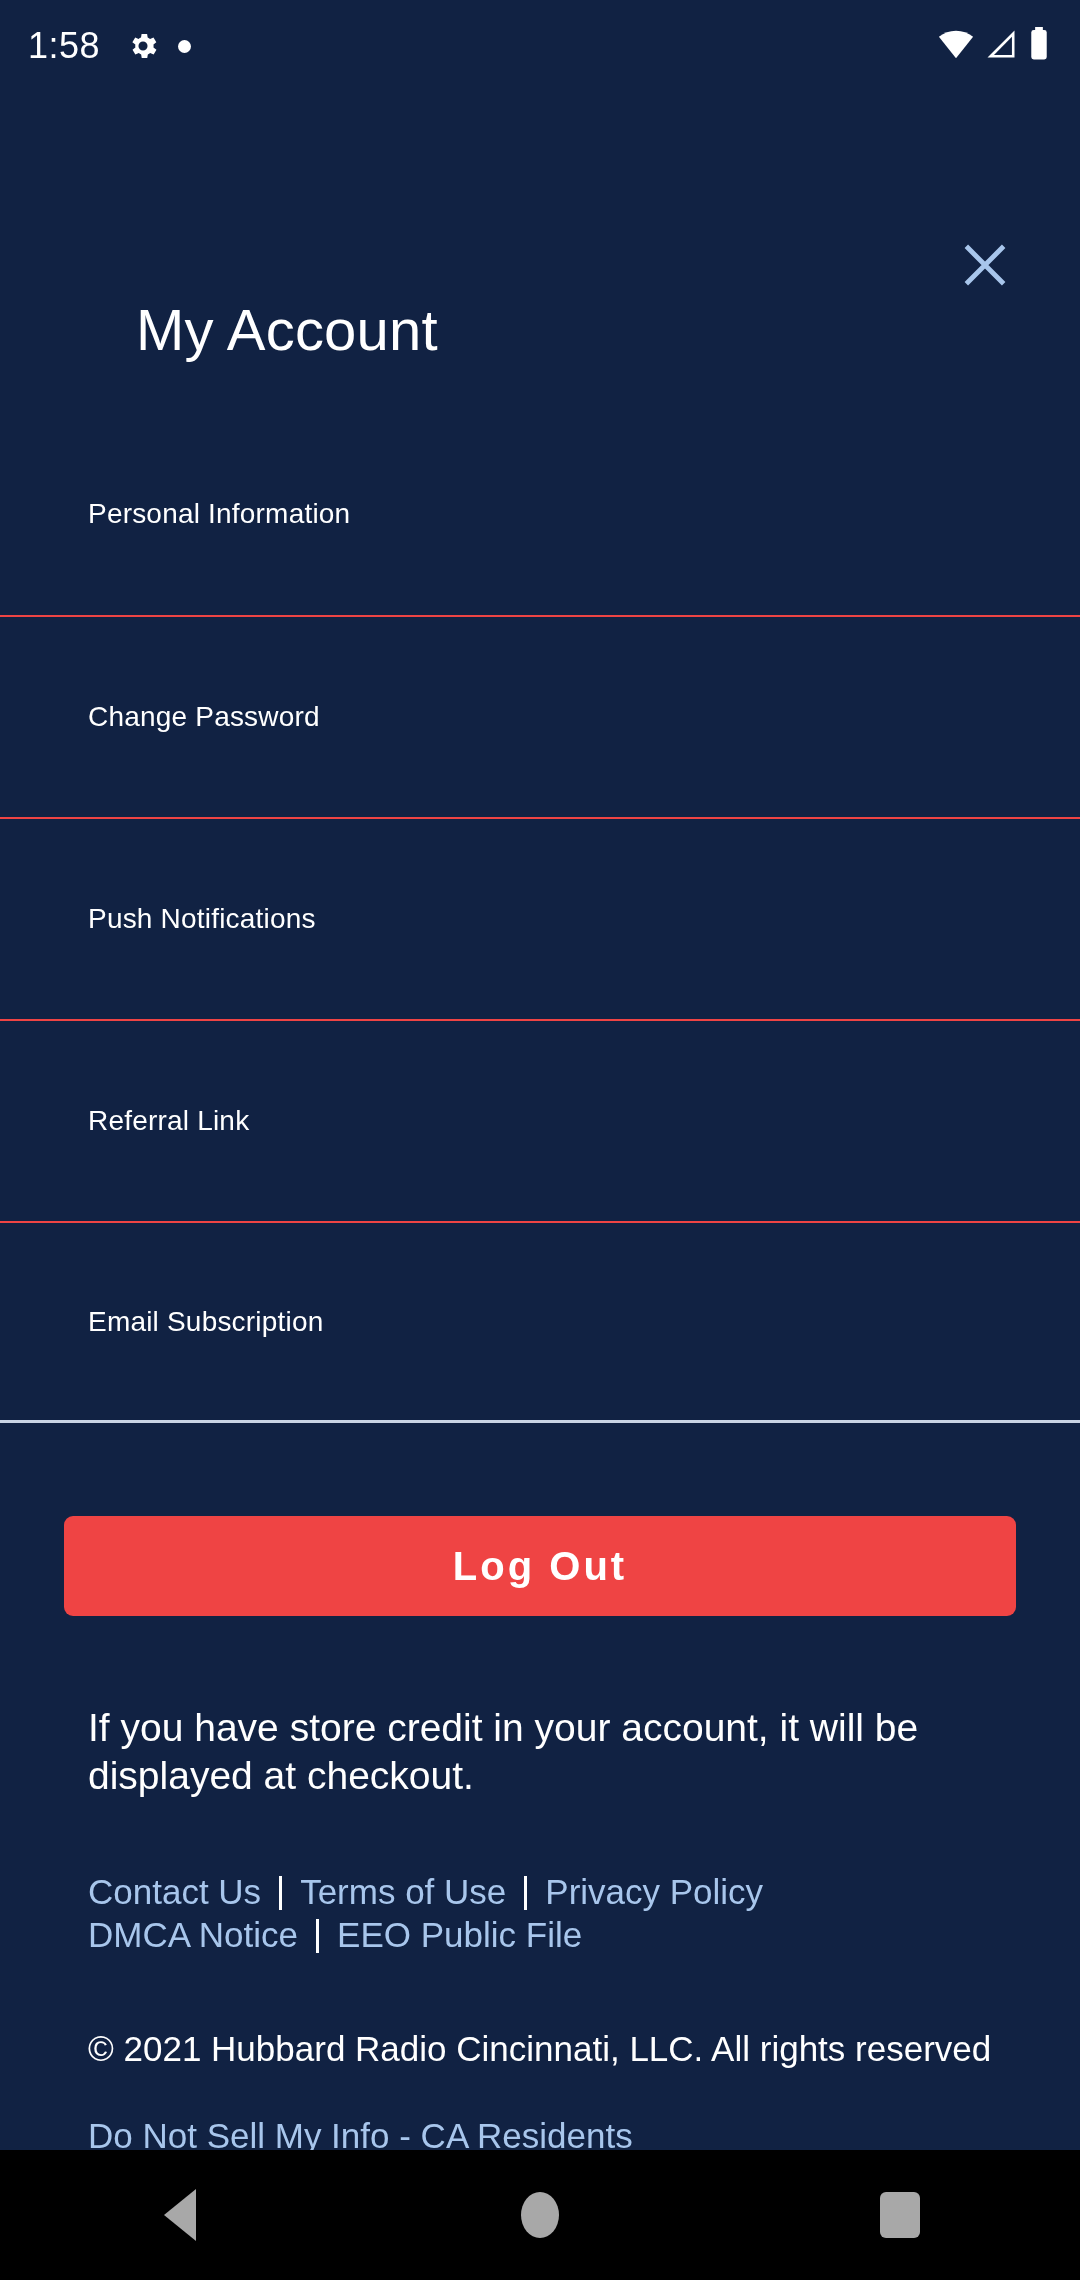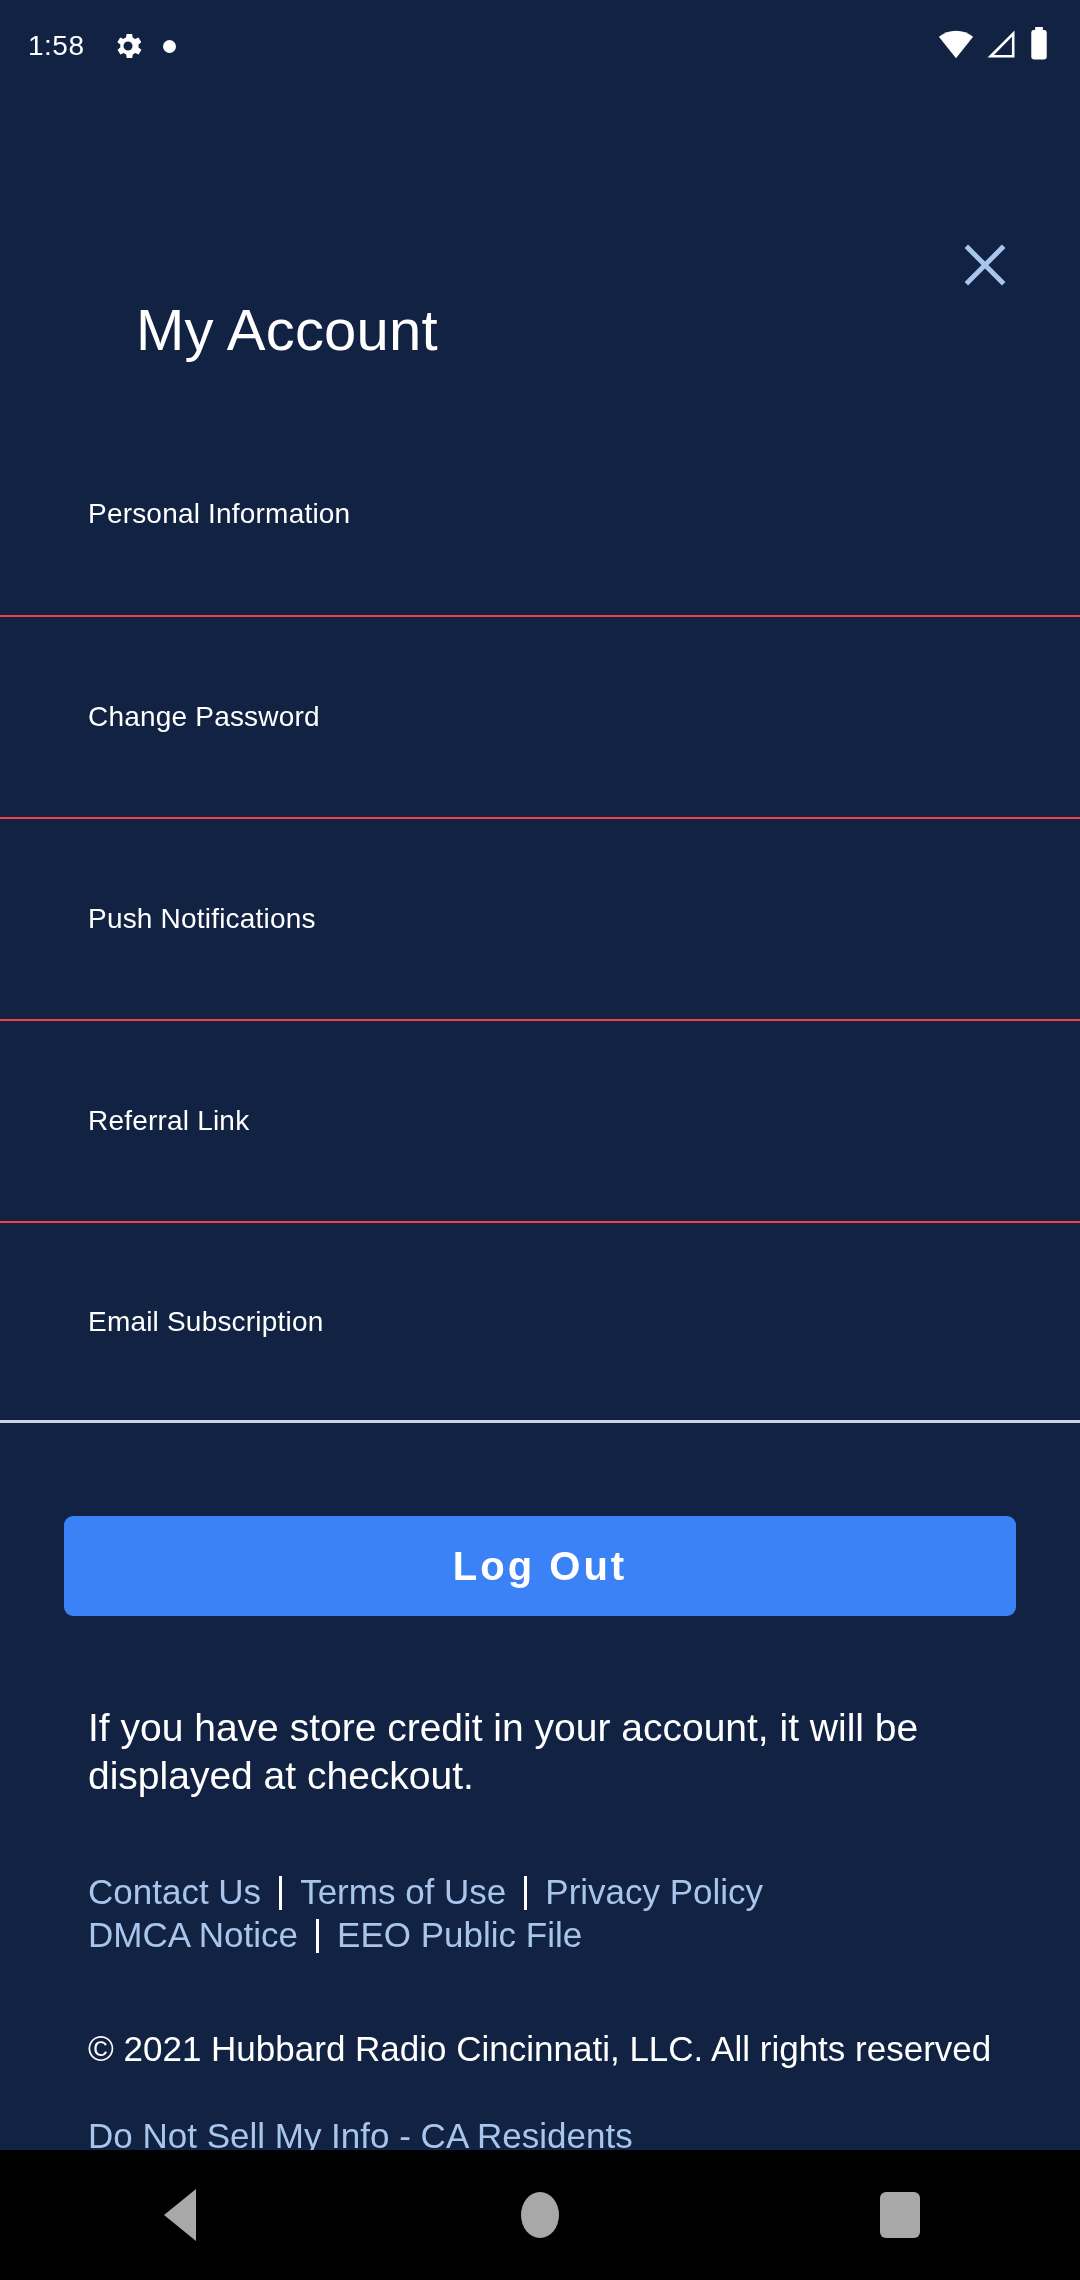--- a/index.html
+++ b/index.html
@@ -17,21 +17,21 @@
 
   
   .statusbar {
     position:absolute; top:0; left:0;
     width:1080px; height:92px;
     display:flex; align-items:center;
     padding:0 30px 0 28px;
     color:#ffffff;
   }
   .sb-time {
-    font-size:28px; font-weight:400; letter-spacing:0.5px;
+    font-size:36px; font-weight:400; letter-spacing:0.5px;
     color:#ffffff; line-height:1;
   }
   .sb-left-icons { display:flex; align-items:center; gap:18px; margin-left:26px; }
   .sb-spacer { flex:1 1 auto; }
   .sb-right-icons { display:flex; align-items:center; gap:10px; }
   .gear { width:34px; height:34px; display:block; }
   .dot { width:13px; height:13px; border-radius:50%; background:#ffffff; display:block; }
 
   
   .close-btn {
@@ -66,21 +66,21 @@
   .menu-item:last-child { border-bottom:3px solid #c9d4e4; }
   .menu-item .label {
     font-size:28px; font-weight:400;
     color:#ffffff; letter-spacing:0.2px;
   }
 
   
   .logout-btn {
     position:absolute; top:1516px; left:64px;
     width:952px; height:100px;
-    background:#3b82f6;
+    background:#ef4444;
     border:none; border-radius:9px;
     display:flex; align-items:center; justify-content:center;
     cursor:pointer;
   }
   .logout-btn .label {
     font-size:40px; font-weight:700;
     color:#ffffff; letter-spacing:3px;
   }
 
   

